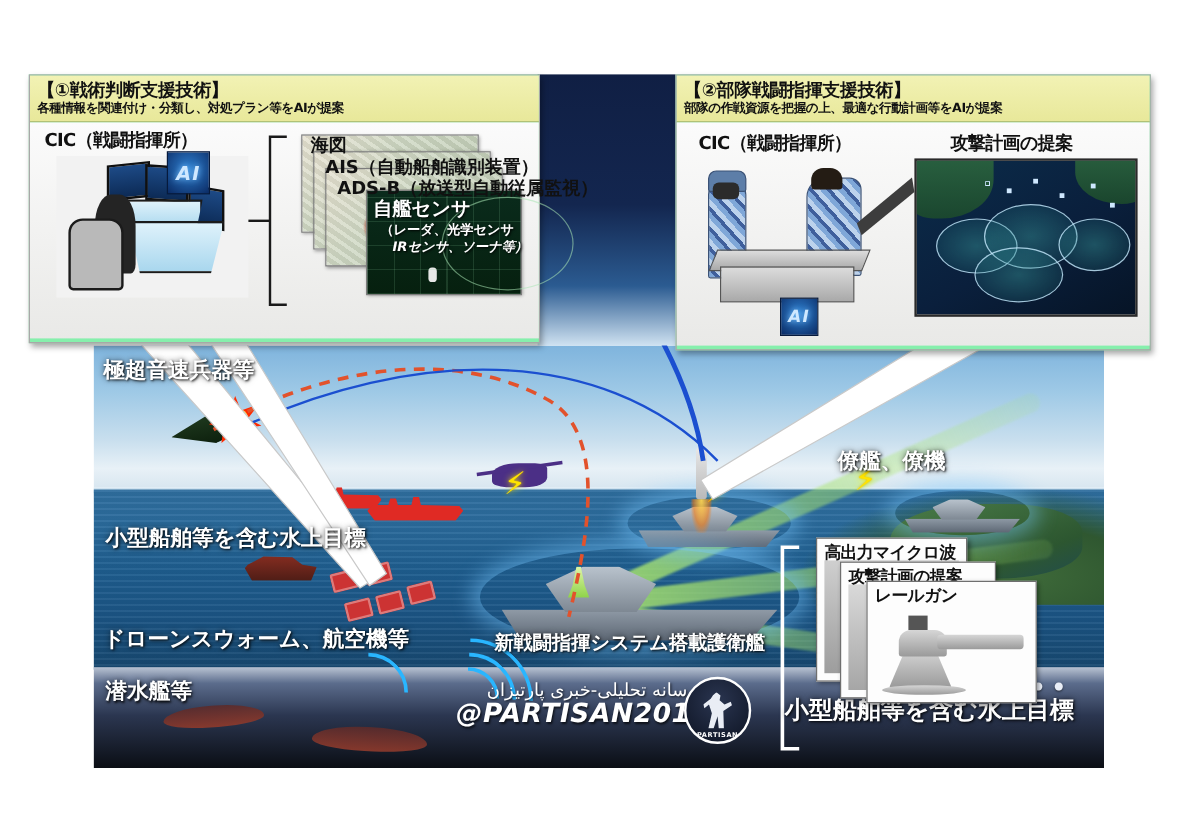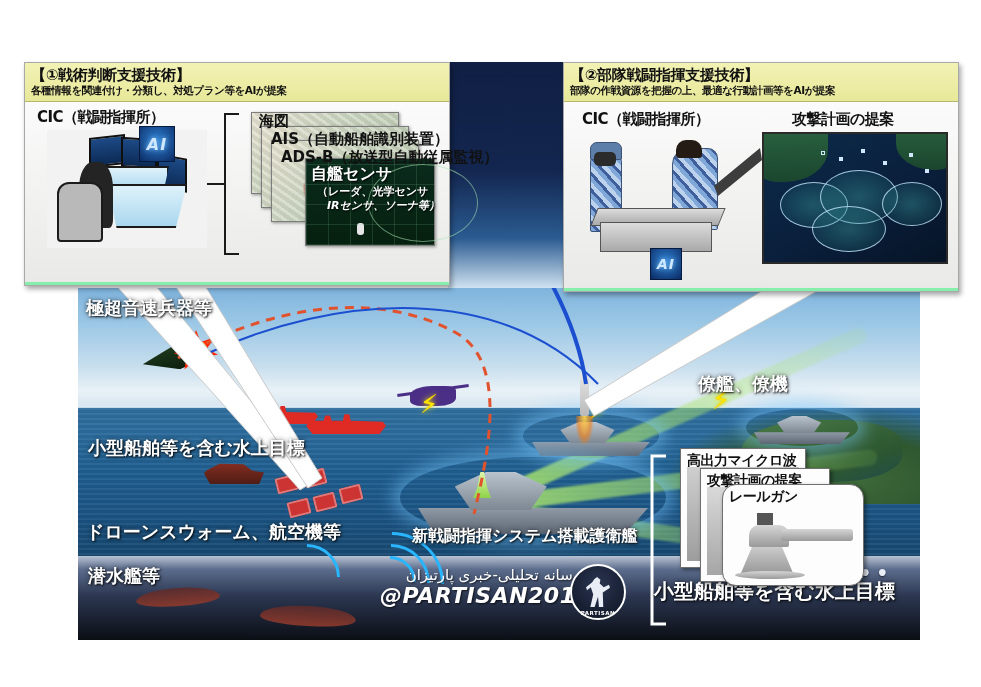--- a/index.html
+++ b/index.html
@@ -253,21 +253,21 @@
   <div class="wcard" style="left:680px;top:448px;width:124px;height:118px;">
     <div style="position:absolute;inset:18px 6px 6px 6px;
                 background:linear-gradient(#cfcfcf,#9d9d9d);"></div>
     <div class="wlab">高出力マイクロ波</div>
   </div>
   <div class="wcard" style="left:700px;top:468px;width:128px;height:112px;">
     <div style="position:absolute;inset:18px 6px 6px 6px;
                 background:linear-gradient(#d9d9d9,#a6a6a6);"></div>
     <div class="wlab">攻撃計画の提案</div>
   </div>
-  <div class="wcard" style="left:722px;top:484px;width:140px;height:100px;border-radius:14px;">
+  <div class="wcard" style="left:722px;top:484px;width:140px;height:100px;">
     <div class="railgun" style="left:18px;top:56px;width:52px;height:32px;
          clip-path:polygon(26% 0,74% 0,100% 100%,0 100%);"></div>
     <div class="railgun" style="left:26px;top:40px;width:40px;height:22px;border-radius:10px 10px 2px 2px;"></div>
     <div class="railgun" style="left:58px;top:44px;width:72px;height:12px;border-radius:3px;"></div>
     <div class="railgun" style="left:34px;top:28px;width:16px;height:12px;background:#555;"></div>
     <div class="railgun" style="left:12px;top:86px;width:70px;height:8px;border-radius:50%;"></div>
     <div class="wlab">レールガン</div>
   </div>
 
   <div class="panel" style="left:24px;top:62px;width:424px;height:222px;">

